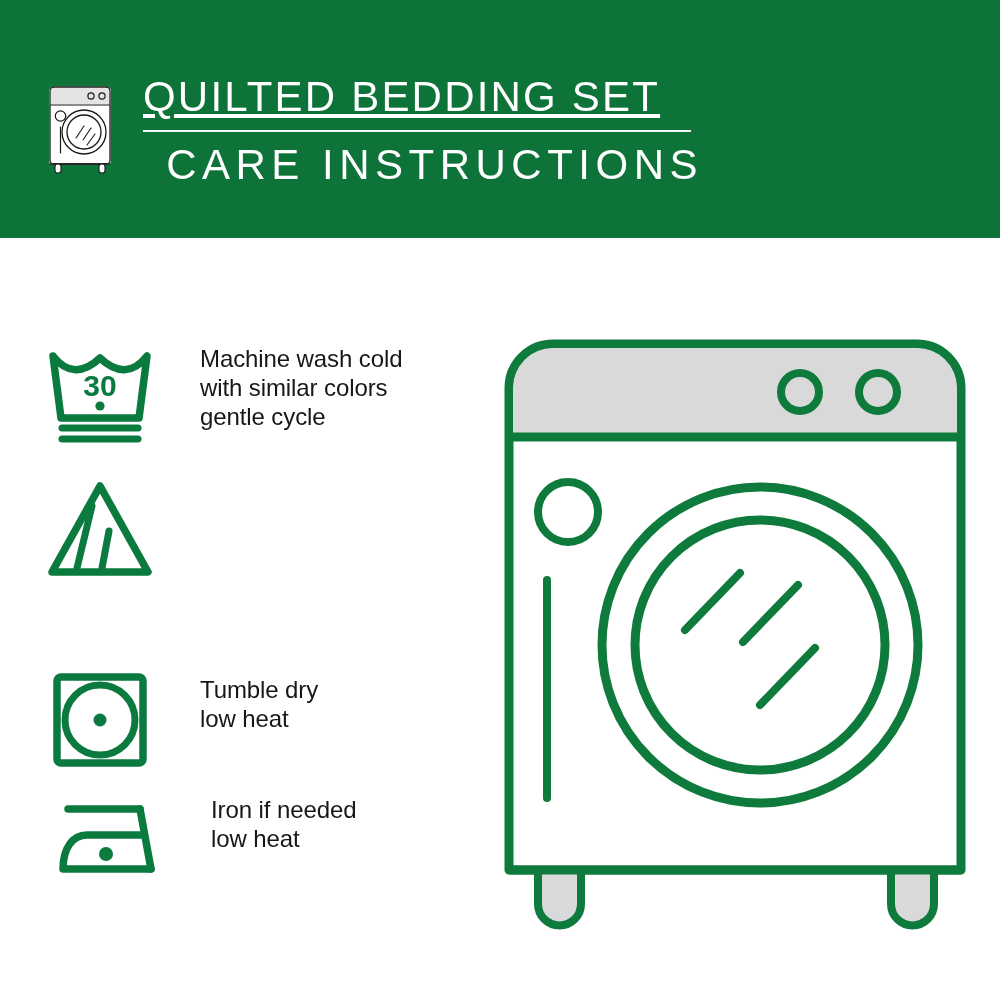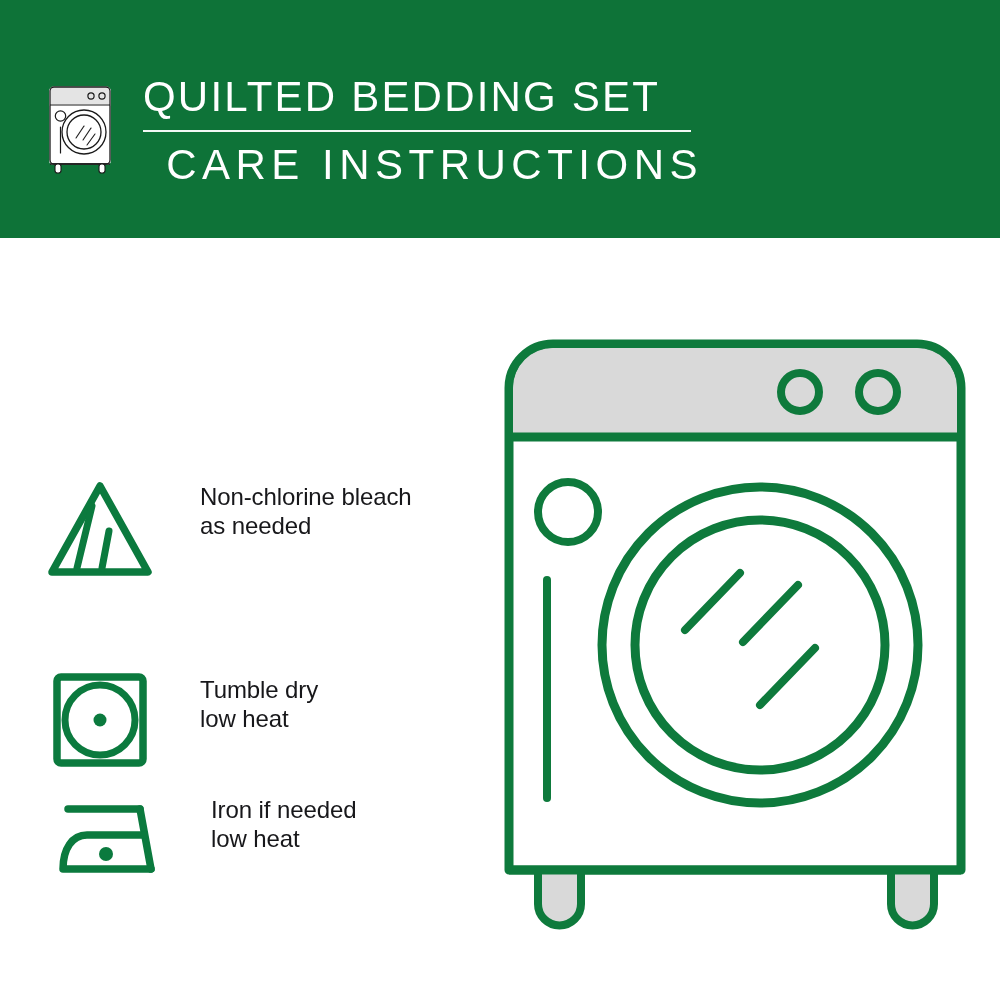--- a/index.html
+++ b/index.html
@@ -46,20 +46,21 @@
   }
 
   #title-main {
     font-size: 42px;
     letter-spacing: 2.2px;
     color: #ffffff;
     font-weight: 400;
     line-height: 50px;
     white-space: nowrap;
     font-family: "Liberation Sans", sans-serif;
+    text-decoration: underline;
   }
 
   #title-divider {
     width: 548px;
     height: 1.5px;
     background: #ffffff;
     margin-top: 8px;
     margin-bottom: 9px;
     opacity: 0.95;
   }
@@ -167,31 +168,47 @@
     <div id="header-text-block">
       <div id="title-main">QUILTED BEDDING SET</div>
       <div id="title-divider"></div>
       <div id="title-sub">CARE INSTRUCTIONS</div>
     </div>
 
   </div>
 
   <div id="care-list">
 
+    <div class="care-row" id="care-row-wash">
+      <div class="care-symbol">
+        <svg width="110" height="104" viewBox="0 0 110 104">
+
+          <path d="M8 16 C22 34, 38 34, 55 18 C72 34, 88 34, 102 16 L94 78 L16 78 Z" fill="none" stroke="#0B7A3E" stroke-width="7.5" stroke-linejoin="round" stroke-linecap="round"></path>
+
+          <line x1="17" y1="88" x2="93" y2="88" stroke="#0B7A3E" stroke-width="7" stroke-linecap="round"></line>
+          <line x1="17" y1="99" x2="93" y2="99" stroke="#0B7A3E" stroke-width="7" stroke-linecap="round"></line>
+
+          <text x="55" y="56" text-anchor="middle" font-family="Liberation Sans, sans-serif" font-size="30" font-weight="bold" fill="#0B7A3E">30</text>
+
+          <circle cx="55" cy="66" r="4.6" fill="#0B7A3E"></circle>
+        </svg>
+      </div>
+      <div class="care-text">Machine wash cold
+with similar colors
+gentle cycle</div>
+    </div>
 
     <div class="care-row" id="care-row-bleach">
       <div class="care-symbol">
         <svg width="110" height="104" viewBox="0 0 110 104">
           <path d="M55 8 L103 94 L7 94 Z" fill="none" stroke="#0B7A3E" stroke-width="7.5" stroke-linejoin="round"></path>
           <line x1="47" y1="28" x2="32" y2="90" stroke="#0B7A3E" stroke-width="7" stroke-linecap="round"></line>
           <line x1="64" y1="53" x2="57" y2="90" stroke="#0B7A3E" stroke-width="7" stroke-linecap="round"></line>
         </svg>
       </div>
-      <div class="care-text">Non-chlorine bleach
-as needed</div>
     </div>
 
     <div class="care-row" id="care-row-dry">
       <div class="care-symbol">
         <svg width="110" height="104" viewBox="0 0 110 104">
           <rect x="12" y="6" width="86" height="86" rx="4" fill="none" stroke="#0B7A3E" stroke-width="7.5" stroke-linejoin="round"></rect>
           <circle cx="55" cy="49" r="35" fill="none" stroke="#0B7A3E" stroke-width="7"></circle>
           <circle cx="55" cy="49" r="6.5" fill="#0B7A3E"></circle>
         </svg>
       </div>

